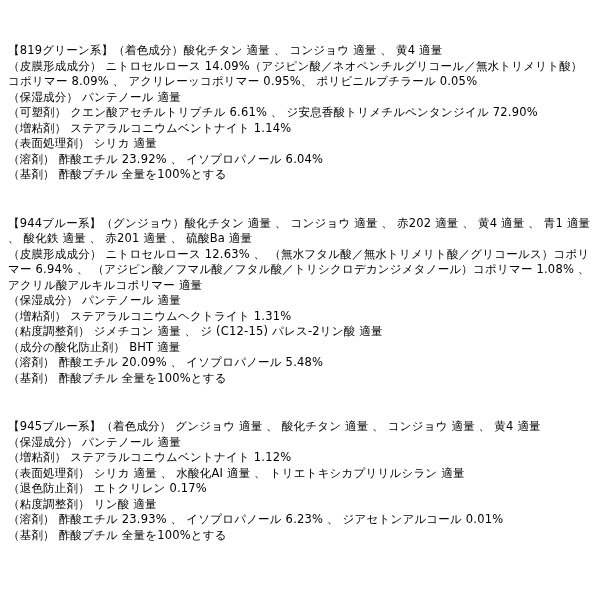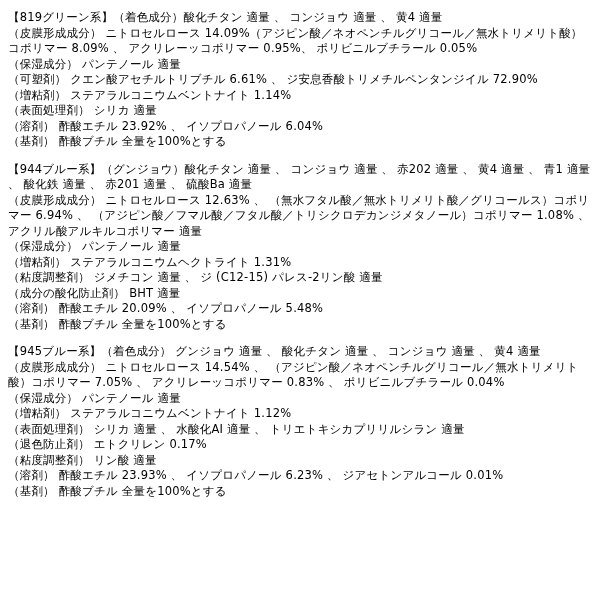--- a/index.html
+++ b/index.html
@@ -29,20 +29,21 @@
   .line {
     font-size: 11.5px;
     line-height: 15.5px;
     letter-spacing: 0.2px;
     white-space: pre-wrap;
     word-break: break-all;
     text-align: left;
   }
   .head-line {
     font-weight: normal;
+    margin-top: 33px;
   }
 </style>
 </head>
 <body>
 
 <div class="page">
 
   <div class="block">
     <div class="line head-line">【819グリーン系】（着色成分）酸化チタン 適量 、 コンジョウ 適量 、 黄4 適量</div>
     <div class="line">（皮膜形成成分） ニトロセルロース 14.09%（アジピン酸／ネオペンチルグリコール／無水トリメリト酸）コポリマー 8.09% 、 アクリレーッコポリマー 0.95%、 ポリビニルブチラール 0.05%</div>
@@ -60,21 +61,20 @@
     <div class="line">（保湿成分） パンテノール 適量</div>
     <div class="line">（増粘剤） ステアラルコニウムヘクトライト 1.31%</div>
     <div class="line">（粘度調整剤） ジメチコン 適量 、 ジ (C12-15) パレス-2リン酸 適量</div>
     <div class="line">（成分の酸化防止剤） BHT 適量</div>
     <div class="line">（溶剤） 酢酸エチル 20.09% 、 イソプロパノール 5.48%</div>
     <div class="line">（基剤） 酢酸ブチル 全量を100%とする</div>
   </div>
 
   <div class="block">
     <div class="line head-line">【945ブルー系】（着色成分） グンジョウ 適量 、 酸化チタン 適量 、 コンジョウ 適量 、 黄4 適量</div>
-    <div class="line">（皮膜形成成分） ニトロセルロース 14.54% 、 （アジピン酸／ネオペンチルグリコール／無水トリメリト酸）コポリマー 7.05% 、 アクリレーッコポリマー 0.83% 、 ポリビニルブチラール 0.04%</div>
     <div class="line">（保湿成分） パンテノール 適量</div>
     <div class="line">（増粘剤） ステアラルコニウムベントナイト 1.12%</div>
     <div class="line">（表面処理剤） シリカ 適量 、 水酸化AI 適量 、 トリエトキシカプリリルシラン 適量</div>
     <div class="line">（退色防止剤） エトクリレン 0.17%</div>
     <div class="line">（粘度調整剤） リン酸 適量</div>
     <div class="line">（溶剤） 酢酸エチル 23.93% 、 イソプロパノール 6.23% 、 ジアセトンアルコール 0.01%</div>
     <div class="line">（基剤） 酢酸ブチル 全量を100%とする</div>
   </div>
 
 </div>

